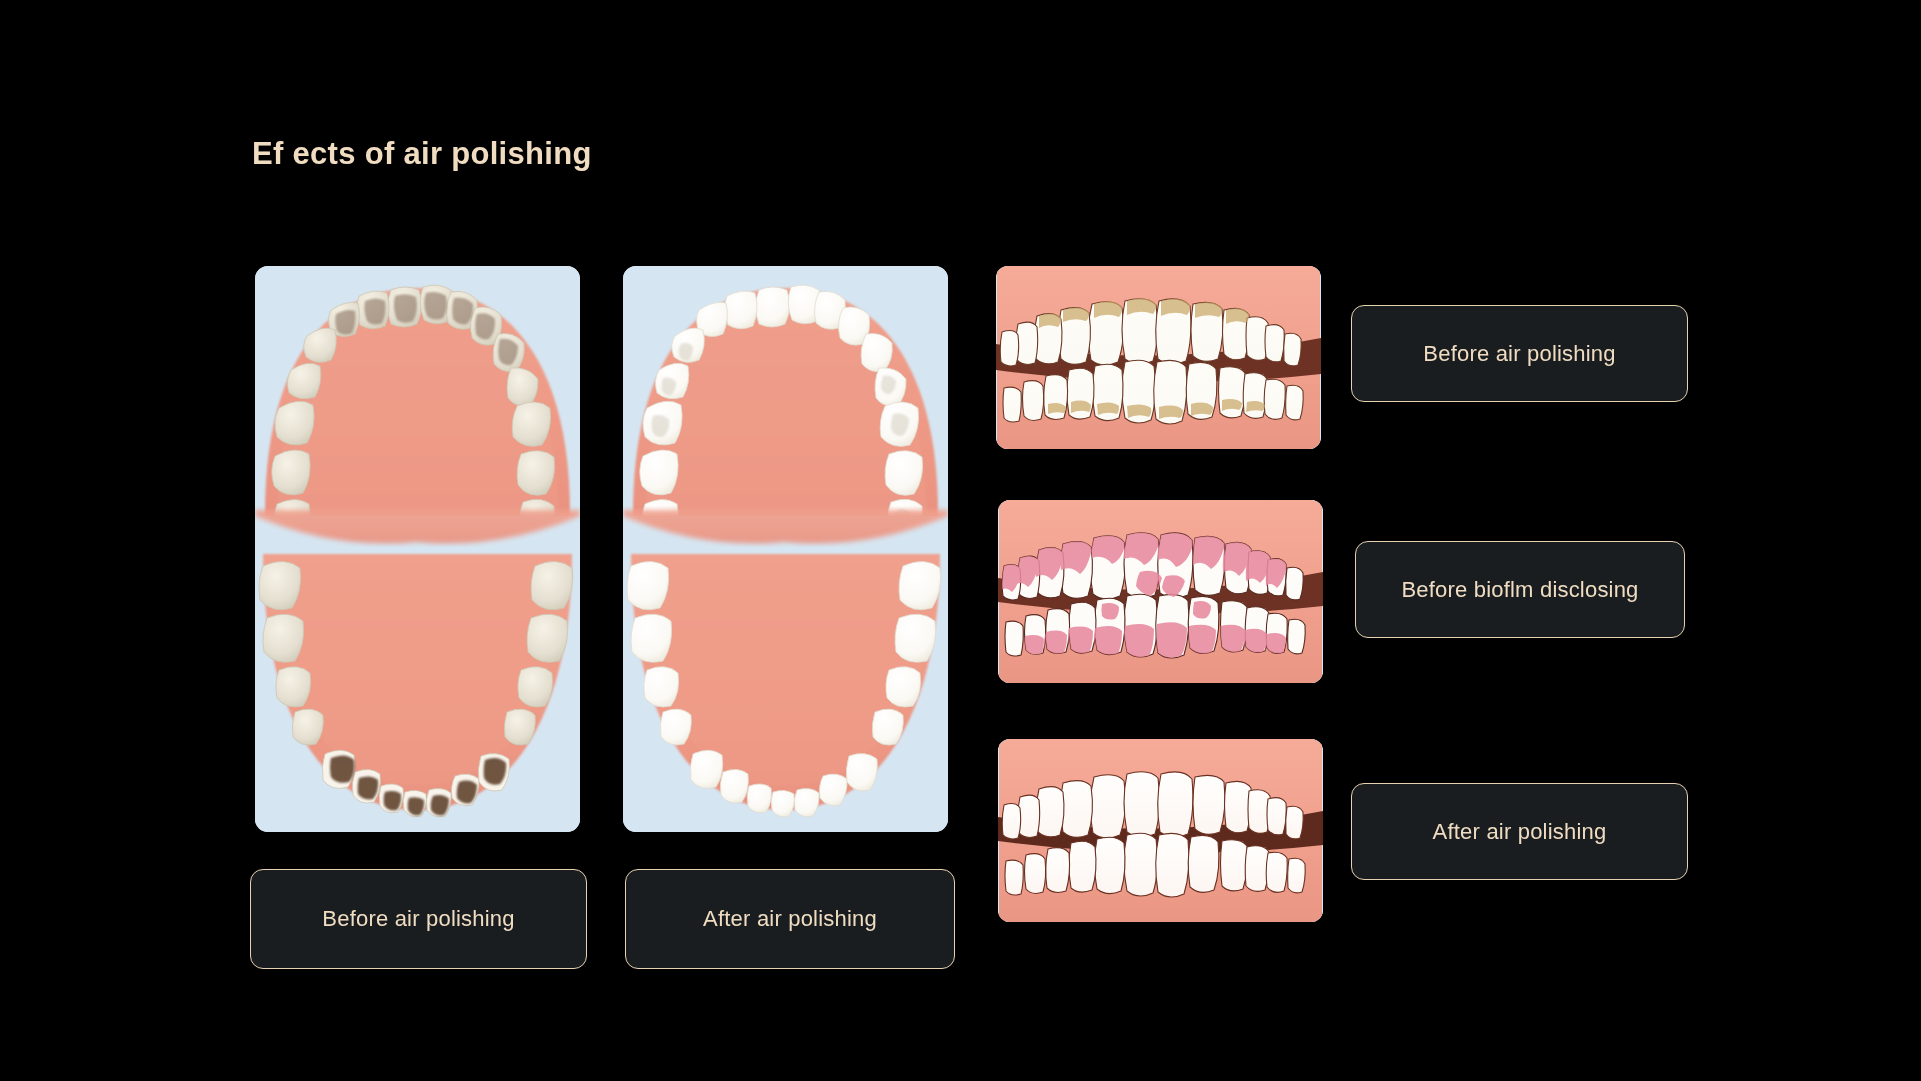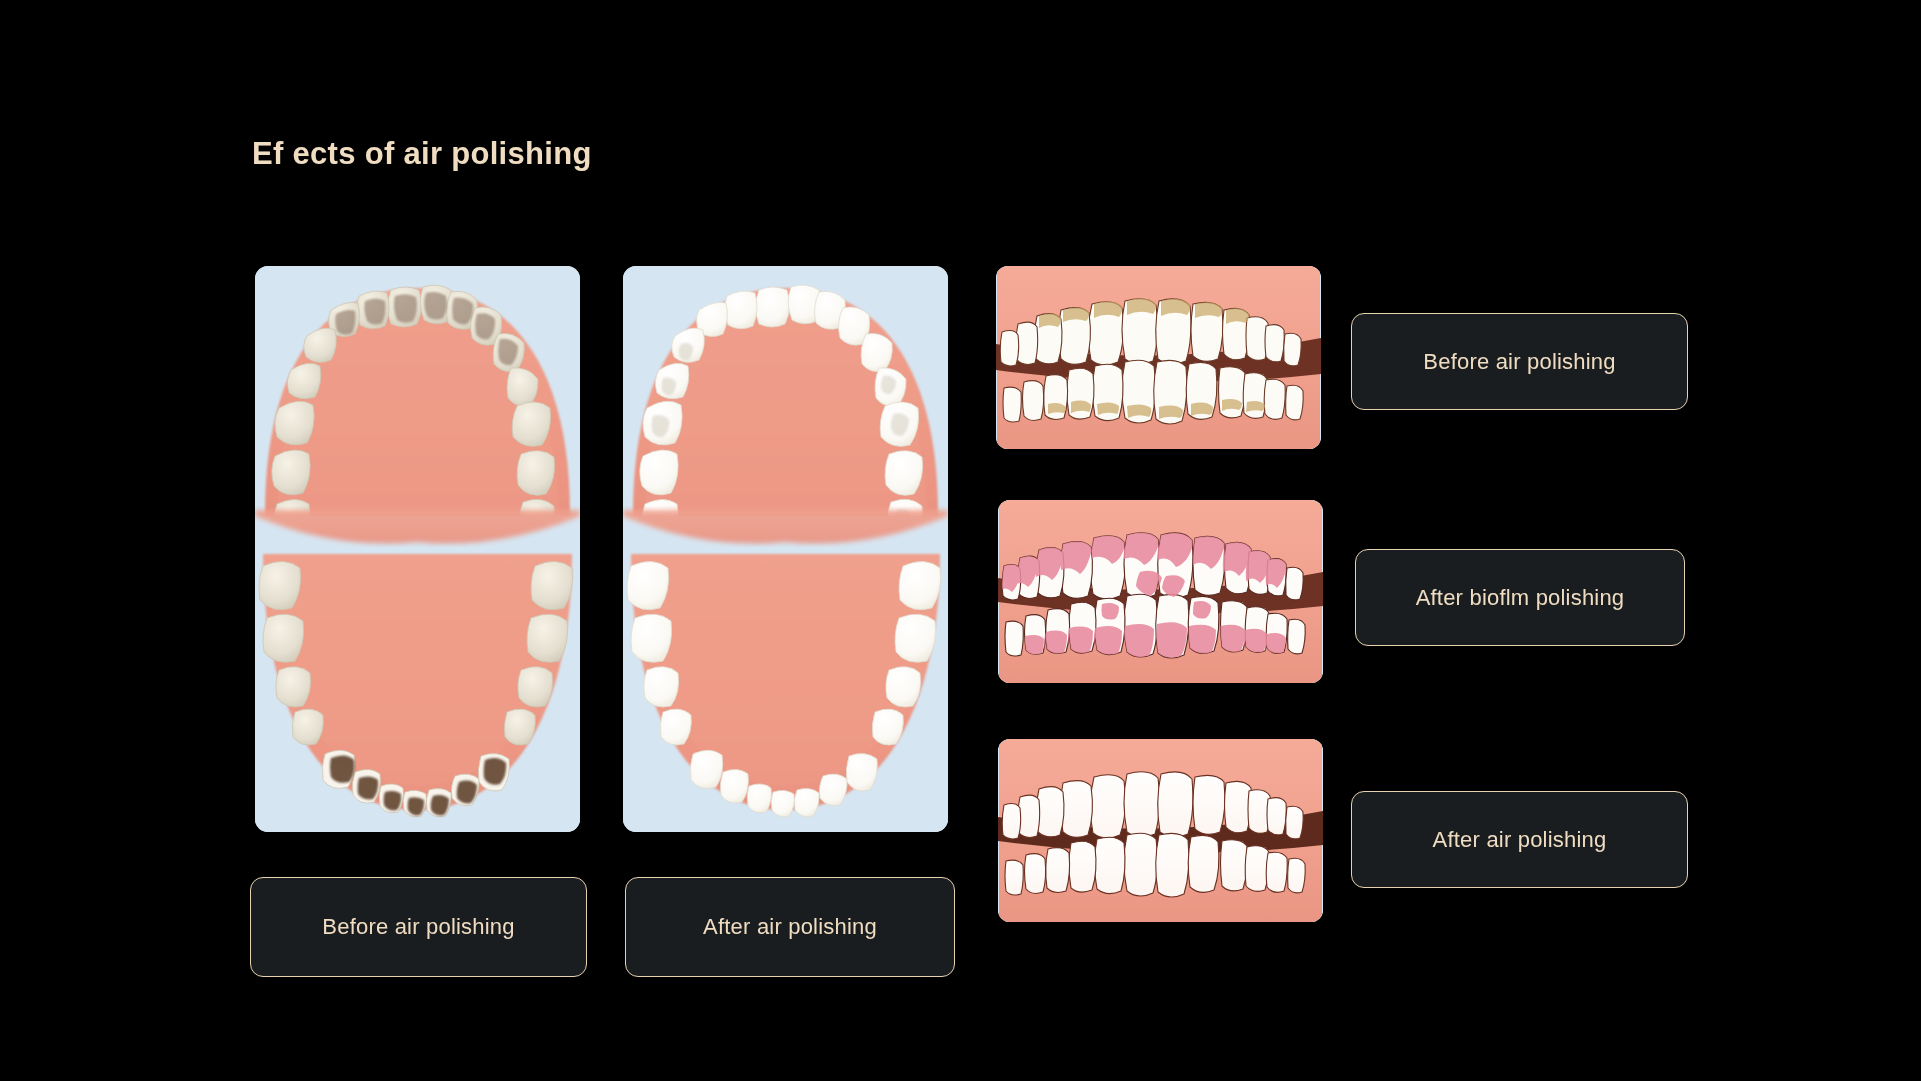--- a/index.html
+++ b/index.html
@@ -49,21 +49,20 @@
 
   
   .caption-card {
     position: absolute;
     background: #191d20;
     border: 1.6px solid #e6d2ae;
     border-radius: 13px;
     display: flex;
     align-items: center;
     justify-content: center;
-    margin-top: 8px;
   }
   .caption-card .caption-text {
     font-size: 22px;
     color: #efdcc1;
     letter-spacing: 0.2px;
     white-space: nowrap;
     line-height: 1;
   }
 
   #cap-before-arch   { left: 250px;  top: 869px; width: 337px; height: 100px; }
@@ -488,18 +487,18 @@
 
 <div class="caption-card" id="cap-after-arch">
   <span class="caption-text">After air polishing</span>
 </div>
 
 <div class="caption-card" id="cap-before-front">
   <span class="caption-text">Before air polishing</span>
 </div>
 
 <div class="caption-card" id="cap-disclose-front">
-  <span class="caption-text">After bioflm polishing</span>
+  <span class="caption-text">Before bioflm disclosing</span>
 </div>
 
 <div class="caption-card" id="cap-after-front">
   <span class="caption-text">After air polishing</span>
 </div>
 
 </body></html>

